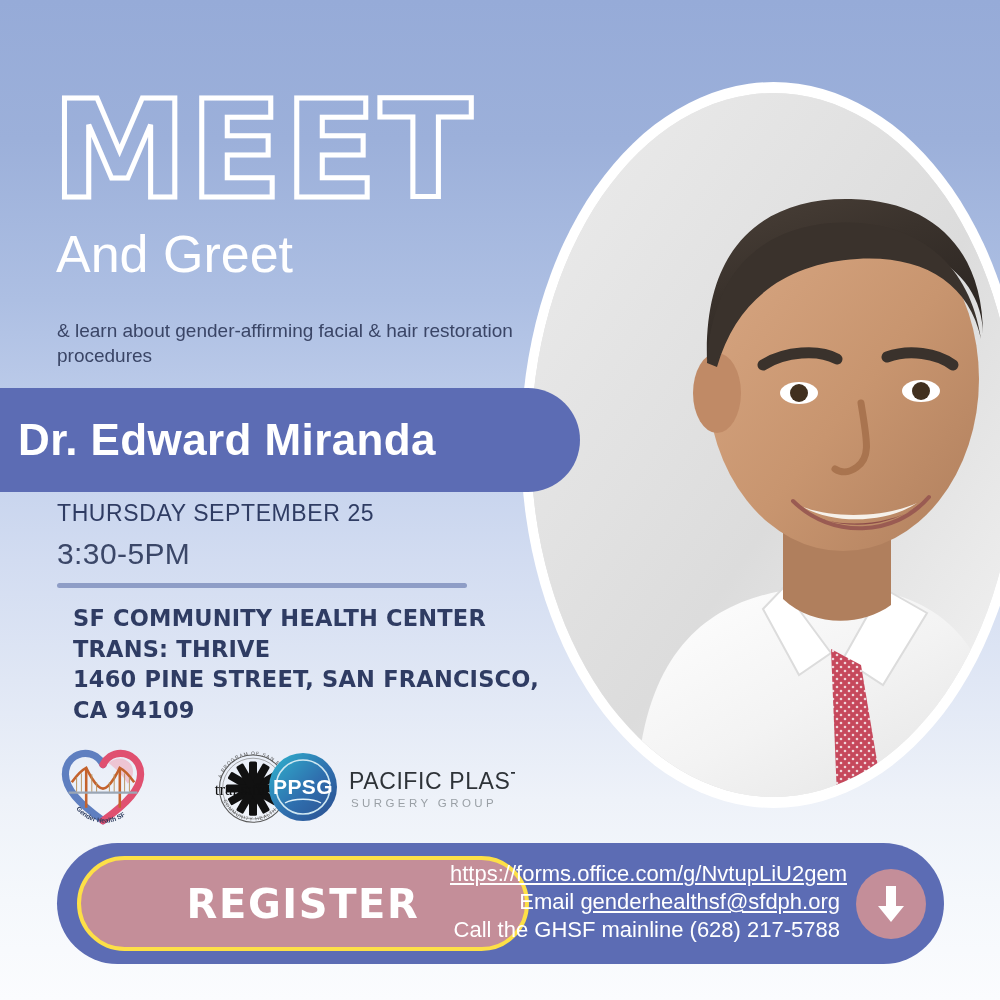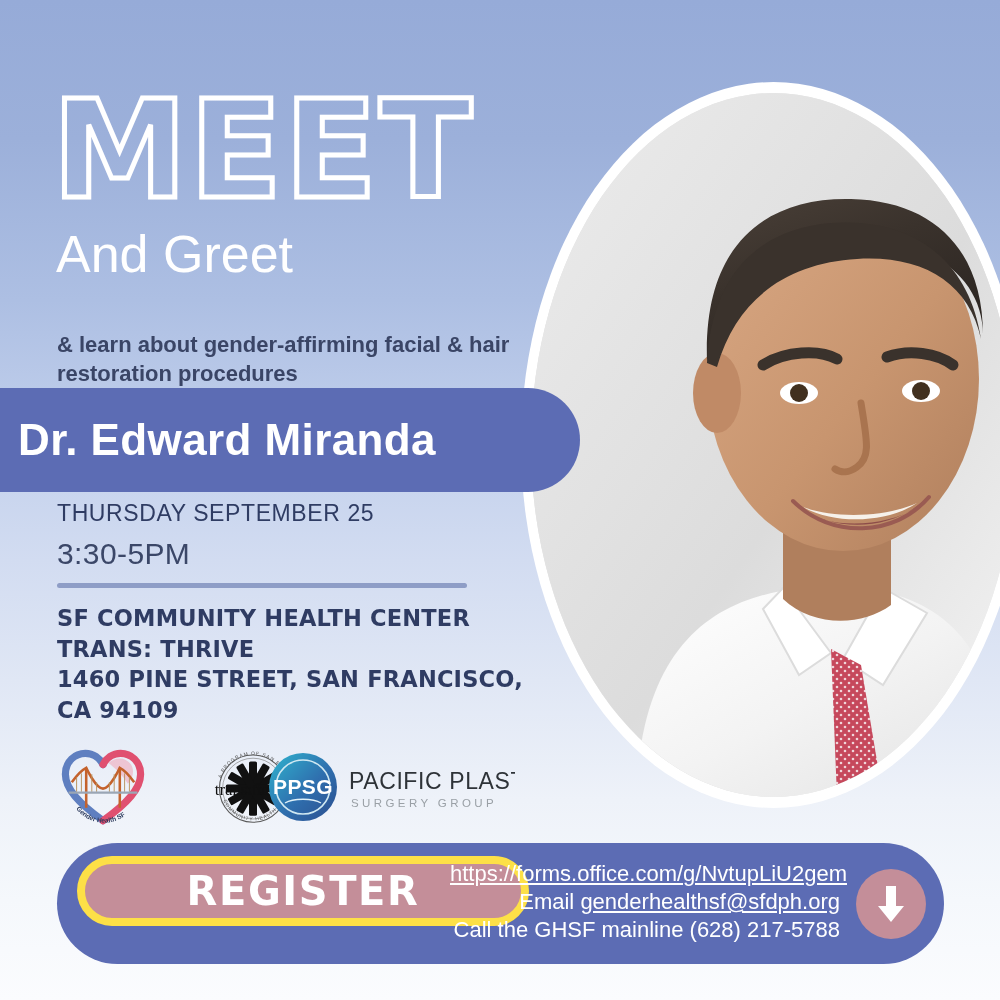--- a/index.html
+++ b/index.html
@@ -47,23 +47,22 @@
     white-space:nowrap;
   }
   .headline-sub{
     position:absolute;left:56px;top:228px;
     font-size:52px;line-height:1;font-weight:400;color:#ffffff;
     font-family:Liberation Sans, sans-serif;
     letter-spacing:0px;white-space:nowrap;text-align:center;
   }
   .headline-desc{
     position:absolute;left:57px;top:318px;width:470px;
-    font-size:22px;line-height:1.33;color:#3a4566;font-weight:700;
+    font-size:19px;line-height:1.33;color:#3a4566;font-weight:400;
     font-family:"Liberation Sans", sans-serif;
-    margin-top:12px;
   }
 
   
   .name-banner{
     position:absolute;left:-40px;top:388px;width:620px;height:104px;
     background:#5c6cb4;
     border-radius:0 60px 60px 0;
   }
   .name-banner span{
     position:absolute;left:58px;top:50%;transform:translateY(-50%);
@@ -86,37 +85,37 @@
     position:absolute;left:57px;top:583px;width:410px;height:5px;
     background:#8e9dc6;border-radius:3px;
   }
 
   
   .venue{
     position:absolute;left:57px;top:603px;width:470px;
     font-size:22.5px;line-height:1.36;font-weight:700;color:#2f3c63;
     letter-spacing:0.2px;font-family:"DejaVu Sans", sans-serif;
   }
-  .venue div{white-space:nowrap;}
+  .venue div{white-space:nowrap;margin-left:16px;}
 
   
   .logos{position:absolute;left:55px;top:745px;height:85px;width:460px;}
 
   .logo-ghsf{position:absolute;left:4px;top:2px;width:88px;height:80px;}
   .logo-tt{position:absolute;left:152px;top:2px;width:92px;height:80px;}
   .logo-ppsg{position:absolute;left:210px;top:6px;width:250px;height:72px;}
 
   
   .bottom-bar{
     position:absolute;left:57px;top:843px;width:887px;height:121px;
     background:#5c6cb4;border-radius:62px;
   }
   .register-btn{
-    position:absolute;left:20px;top:13px;width:452px;height:70px;
-    background:#c48e99;border:8px solid #fde047;border-radius:50px;
+    position:absolute;left:20px;top:13px;width:452px;height:95px;
+    background:#c48e99;border:4px solid #fde047;border-radius:50px;
     box-sizing:border-box;
     display:flex;align-items:center;justify-content:center;
   }
   .register-btn span{
     font-size:40px;font-weight:700;color:#ffffff;letter-spacing:1.6px;
     font-family:"DejaVu Sans", sans-serif;
   }
   .contact{
     position:absolute;right:104px;top:17px;width:390px;
     text-align:right;color:#ffffff;

